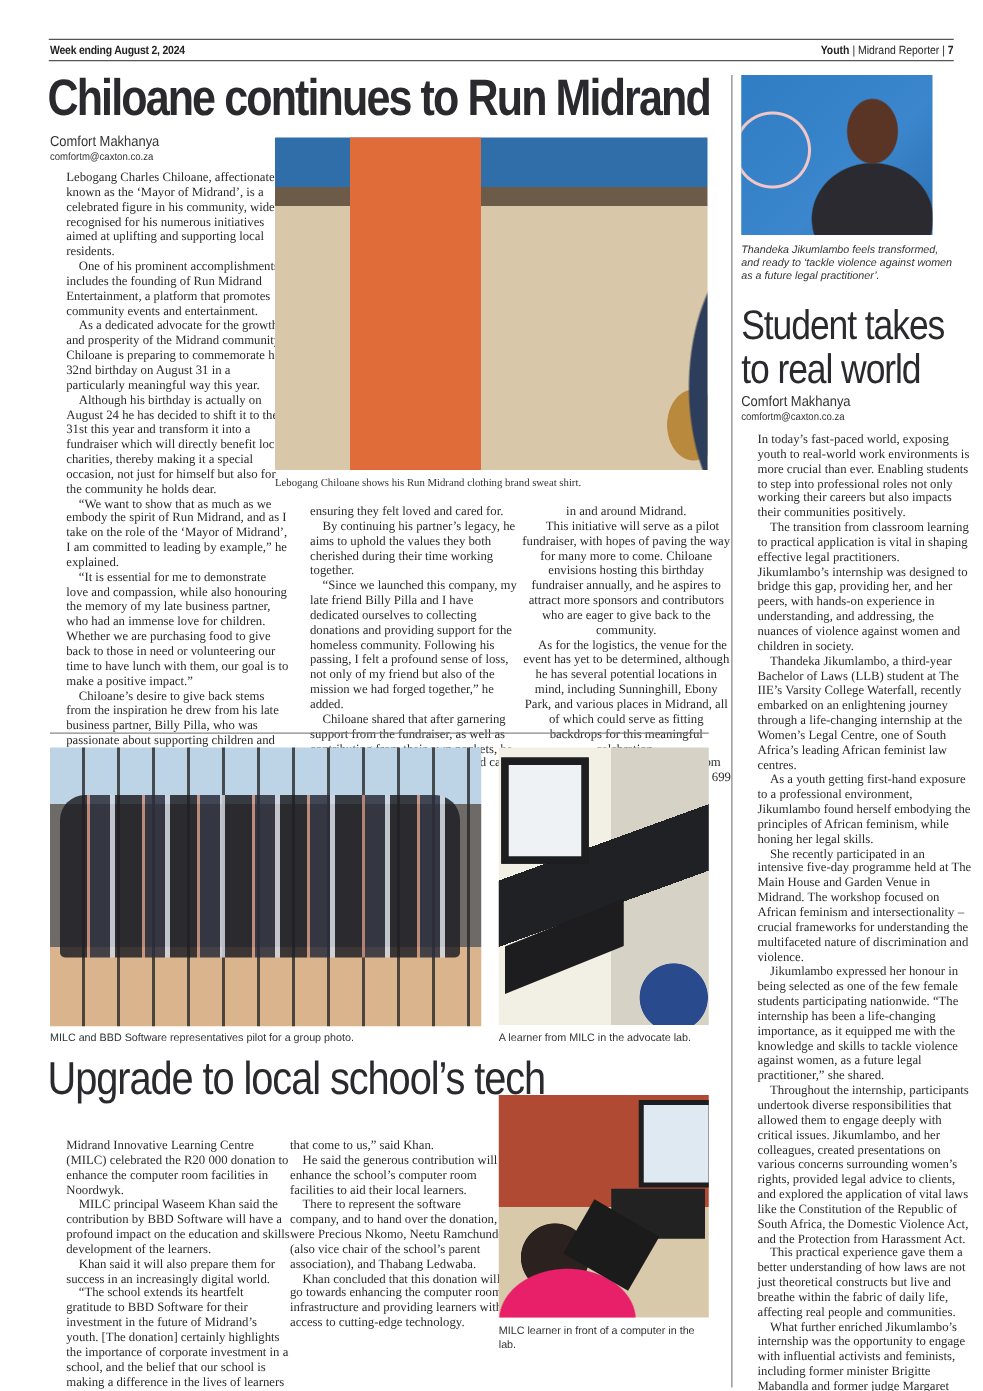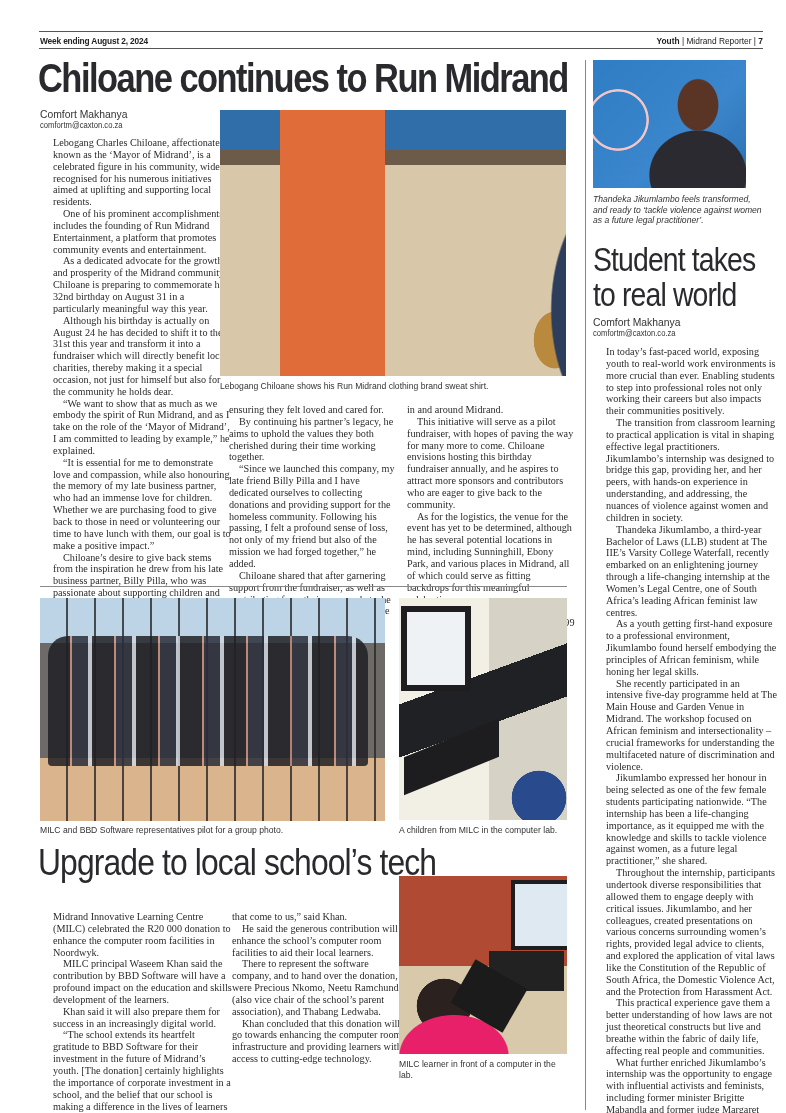--- a/index.html
+++ b/index.html
@@ -110,48 +110,48 @@
   <p class="first">Lebogang Charles Chiloane, affectionately known as the ‘Mayor of Midrand’, is a celebrated figure in his community, widely recognised for his numerous initiatives aimed at uplifting and supporting local residents.</p>
   <p>One of his prominent accomplishments includes the founding of Run Midrand Entertainment, a platform that promotes community events and entertainment.</p>
   <p>As a dedicated advocate for the growth and prosperity of the Midrand community, Chiloane is preparing to commemorate his 32nd birthday on August 31 in a particularly meaningful way this year.</p>
   <p>Although his birthday is actually on August 24 he has decided to shift it to the 31st this year and transform it into a fundraiser which will directly benefit local charities, thereby making it a special occasion, not just for himself but also for the community he holds dear.</p>
   <p>“We want to show that as much as we embody the spirit of Run Midrand, and as I take on the role of the ‘Mayor of Midrand’, I am committed to leading by example,” he explained.</p>
   <p>“It is essential for me to demonstrate love and compassion, while also honouring the memory of my late business partner, who had an immense love for children. Whether we are purchasing food to give back to those in need or volunteering our time to have lunch with them, our goal is to make a positive impact.”</p>
   <p>Chiloane’s desire to give back stems from the inspiration he drew from his late business partner, Billy Pilla, who was passionate about supporting children and</p>
 </div>
 
 <div class="photo photo-man" style="left:220px; top:110px; width:346px; height:266px;"></div>
-<div class="abs caption" style="left:220px; top:381px; width:346px;">Lebogang Chiloane shows his Run Midrand clothing brand sweat shirt.</div>
+<div class="abs caption" style="left:220px; top:381px; width:346px;font-family:Liberation Serif, serif;">Lebogang Chiloane shows his Run Midrand clothing brand sweat shirt.</div>
 
-<div class="abs body-text" style="left:216px; top:404px; width:170px;">
+<div class="abs body-text" style="left:235px; top:404px; width:170px;">
   <p class="first">ensuring they felt loved and cared for.</p>
   <p>By continuing his partner’s legacy, he aims to uphold the values they both cherished during their time working together.</p>
   <p>“Since we launched this company, my late friend Billy Pilla and I have dedicated ourselves to collecting donations and providing support for the homeless community. Following his passing, I felt a profound sense of loss, not only of my friend but also of the mission we had forged together,” he added.</p>
   <p>Chiloane shared that after garnering support from the fundraiser, as well as contributing from their own pockets, he and his team will visit shelters and care centres</p>
 </div>
 
-<div class="abs body-text" style="left:394px; top:404px; width:168px;">
+<div class="abs body-text" style="left:404px; top:404px; width:168px;text-align:center;">
   <p class="first">in and around Midrand.</p>
   <p>This initiative will serve as a pilot fundraiser, with hopes of paving the way for many more to come. Chiloane envisions hosting this birthday fundraiser annually, and he aspires to attract more sponsors and contributors who are eager to give back to the community.</p>
   <p>As for the logistics, the venue for the event has yet to be determined, although he has several potential locations in mind, including Sunninghill, Ebony Park, and various places in Midrand, all of which could serve as fitting backdrops for this meaningful celebration.</p>
   <p>Details: locals can get tickets from R40 from Lebogang Chiloane at 072 699 9242.</p>
 </div>
 
 <div class="hrule" style="left:40px; top:586px; width:527px;"></div>
 
 <div class="photo photo-group" style="left:40px; top:598px; width:345px; height:223px;">
   <div class="people"></div>
 </div>
 <div class="abs caption" style="left:40px; top:825px; width:345px;">MILC and BBD Software representatives pilot for a group photo.</div>
 
 <div class="photo photo-lab1" style="left:399px; top:598px; width:168px; height:222px;">
   <div class="monitor"></div>
   <div class="kbd"></div>
 </div>
-<div class="abs caption" style="left:399px; top:825px; width:168px;">A children from MILC in the computer lab.</div>
+<div class="abs caption" style="left:399px; top:825px; width:168px;">A learner from MILC in the advocate lab.</div>
 
 <div class="hl-light" style="left:38px; top:844px; font-size:37px;">Upgrade to local school’s tech</div>
 
 <div class="abs body-text" style="left:40px; top:911px; width:180px;">
   <p class="first">Midrand Innovative Learning Centre (MILC) celebrated the R20 000 donation to enhance the computer room facilities in Noordwyk.</p>
   <p>MILC principal Waseem Khan said the contribution by BBD Software will have a profound impact on the education and skills development of the learners.</p>
   <p>Khan said it will also prepare them for success in an increasingly digital world.</p>
   <p>“The school extends its heartfelt gratitude to BBD Software for their investment in the future of Midrand’s youth. [The donation] certainly highlights the importance of corporate investment in a school, and the belief that our school is making a difference in the lives of learners</p>
 </div>
 

